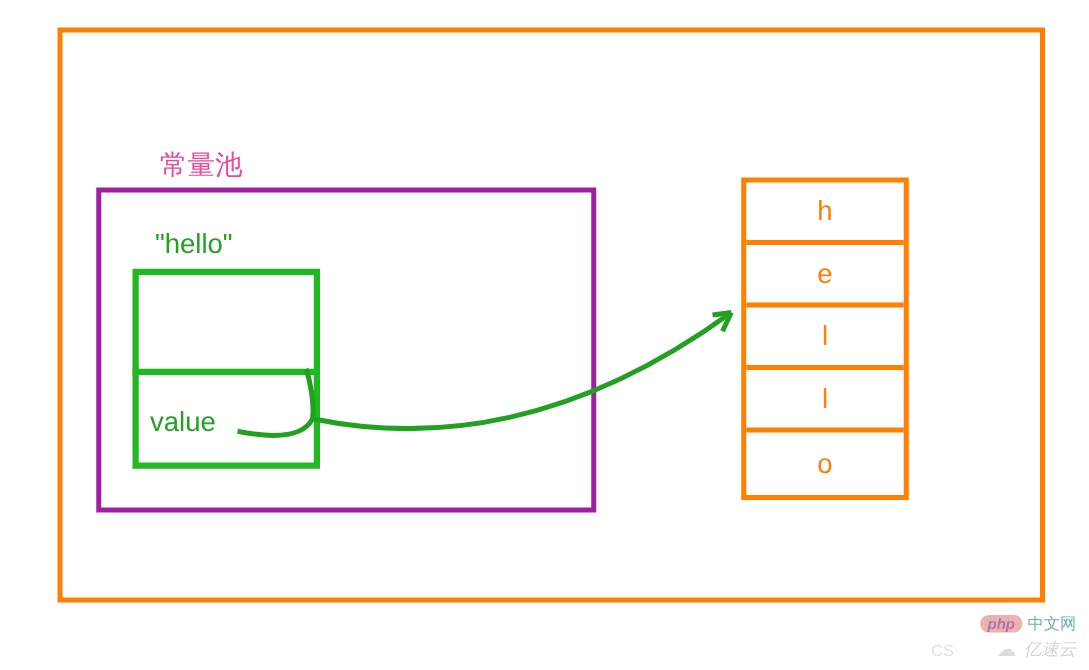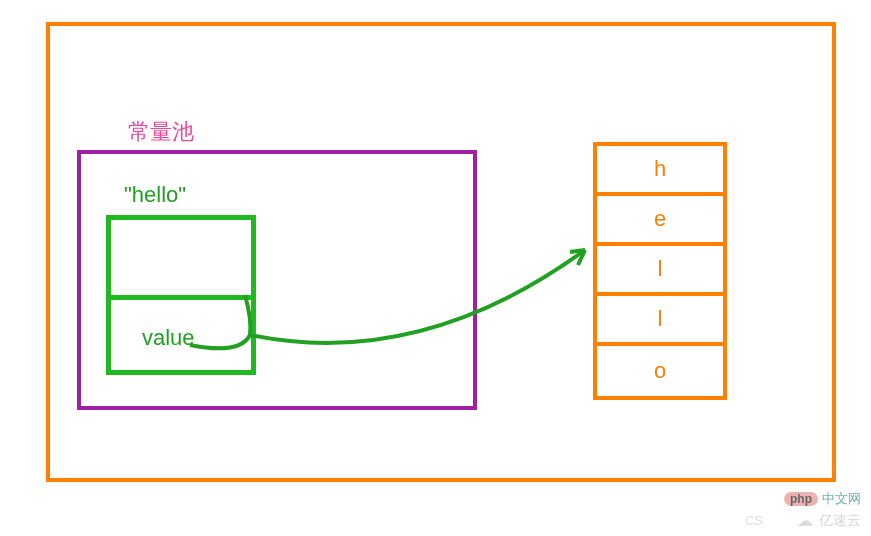--- a/index.html
+++ b/index.html
@@ -52,21 +52,21 @@
     .green-mid-line {
       position: absolute;
       left: 106px;
       top: 295px;
       width: 150px;
       height: 5px;
       background: #22b822;
     }
     .value-label {
       position: absolute;
-      left: 142px;
+      left: 120px;
       top: 325px;
       color: #22a022;
       font-size: 22px;
     }
     .array-box {
       position: absolute;
       left: 593px;
       top: 142px;
       width: 134px;
       height: 258px;
@@ -87,25 +87,26 @@
       position: absolute;
       right: 10px;
       bottom: 28px;
       display: flex;
       align-items: center;
       gap: 4px;
       opacity: 0.6;
     }
     .php-badge {
       background: #e08080;
-      color: #000000;
+      color: #701a75;
       border-radius: 10px;
       padding: 0 6px;
       font-size: 12px;
       font-weight: bold;
+      font-style: italic;
     }
     .watermark1-text {
       color: #0f766e;
       font-size: 13px;
     }
     .watermark2 {
       position: absolute;
       right: 10px;
       bottom: 6px;
       display: flex;
@@ -113,20 +114,21 @@
       gap: 6px;
       opacity: 0.5;
     }
     .cloud-icon {
       color: #bbb;
       font-size: 16px;
     }
     .watermark2-text {
       color: #aaa;
       font-size: 14px;
+      font-style: italic;
     }
     .cs-text {
       position: absolute;
       right: 108px;
       bottom: 8px;
       color: #ccc;
       font-size: 13px;
       opacity: 0.6;
     }
   </style>

